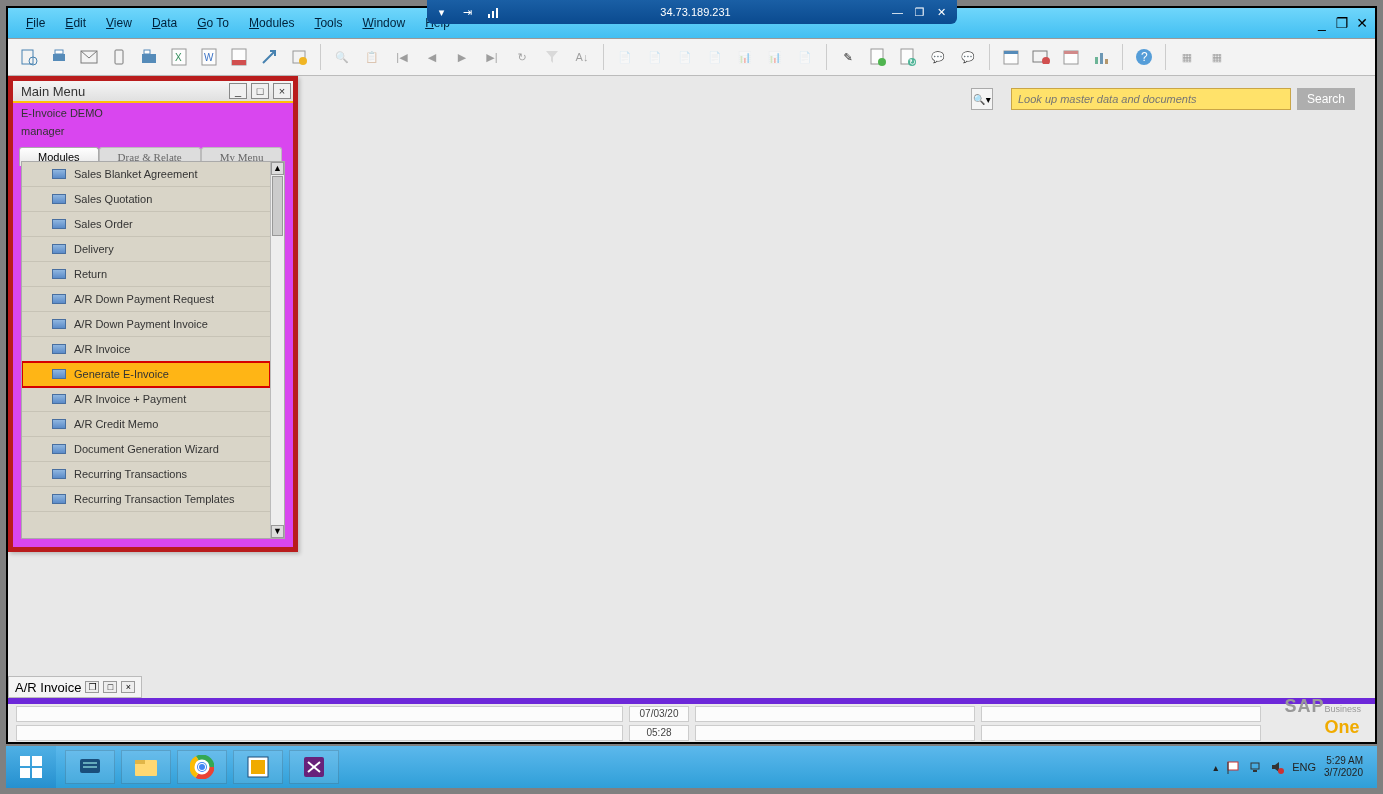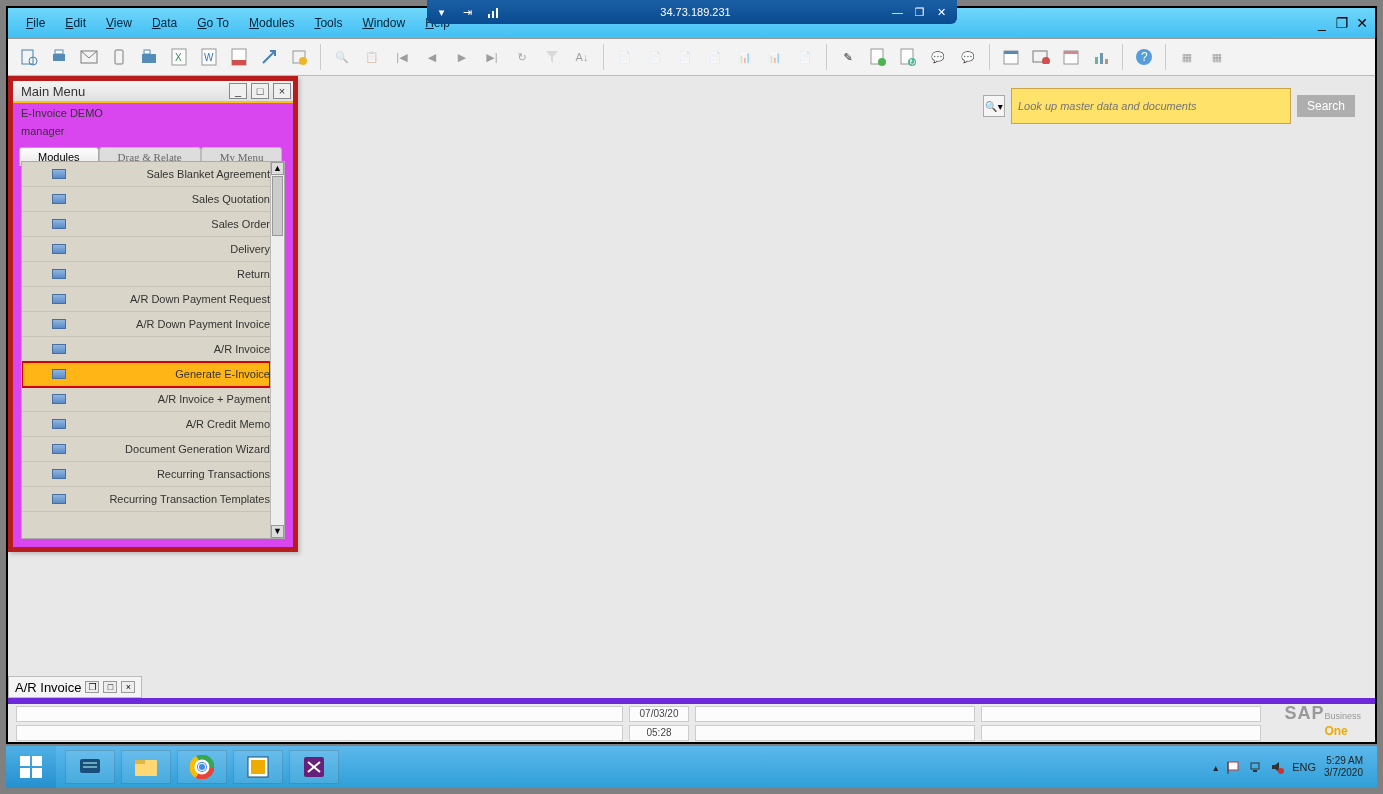--- a/index.html
+++ b/index.html
@@ -26,21 +26,21 @@
 .toolbar .tb-btn { width: 22px; height: 22px; display: inline-flex; align-items:center; justify-content:center; opacity:0.85; }
 .toolbar .tb-btn.disabled { opacity: 0.35; }
 .toolbar .sep { width: 1px; height: 26px; background: #ccc; margin: 0 2px; }
 
 
 .workspace { position: absolute; top: 68px; left: 0; right: 0; bottom: 44px; background: #e8e8e8; }
 
 
 .search-wrap { position: absolute; top: 12px; right: 20px; display: flex; gap: 6px; align-items:center; }
 .search-drop { width: 22px; height: 22px; border: 1px solid #aaa; background: #f5f5f5; display:flex; align-items:center; justify-content:center; font-size:10px;}
-.search-input { width: 280px; height: 36px; border: 1px solid #c9a547; background: #ffe26a; padding: 0 20px 0 6px; font-style: italic; color: #8f7a30; font-size:11px;}
+.search-input { width: 280px; height: 22px; border: 1px solid #c9a547; background: #ffe26a; padding: 0 20px 0 6px; font-style: italic; color: #8f7a30; font-size:11px;margin-left:12px;}
 .search-btn { height: 22px; padding: 0 10px; background: #aeaeae; color: #fff; border: none; font-size:12px;}
 
 
 .mm-window { position: absolute; top: 0; left: 0; width: 290px; height: 476px; background: #d946ef; border: 5px solid #b91c1c; box-shadow: 2px 2px 4px rgba(0,0,0,0.2); }
 .mm-title { height: 22px; background: linear-gradient(#f5f5f5,#e0e0e0); border-bottom: 2px solid #ffc107; display:flex; align-items:center; padding-left:8px; font-size:13px; color:#333;}
 .mm-title .winbtns { margin-left:auto; display:flex;}
 .mm-title .winbtns span { width:18px; height:16px; border:1px solid #888; margin-left:2px; background:#f0f0f0; font-size:11px; text-align:center; line-height:14px; margin-right:2px;}
 .mm-sub { padding: 4px 8px 2px; font-size:11px; color:#333;}
 
 
@@ -51,41 +51,41 @@
 
 .mm-tree { position:absolute; top:80px; left:8px; right:8px; bottom:8px; border:1px solid #aaa; background:#d9d5c8; overflow:hidden;}
 .mm-tree-inner { position:absolute; left:0; right:14px; top:0; bottom:0; overflow:hidden;}
 .mm-tree .scrollbar { position:absolute; right:0; top:0; bottom:0; width:14px; background:#eee; border-left:1px solid #bbb;}
 .mm-tree .scrollbar .thumb { position:absolute; left:1px; right:1px; top:14px; height:60px; background:#ccc; border:1px solid #999;}
 .mm-tree .scrollbar .arrow-up,.mm-tree .scrollbar .arrow-down{position:absolute;left:0;right:0;height:13px;background:#ddd;border:1px solid #999;text-align:center;font-size:9px;line-height:11px;}
 .mm-tree .scrollbar .arrow-up{top:0;} .mm-tree .scrollbar .arrow-down{bottom:0;}
 
 .tree-header { height:24px; background: linear-gradient(#f2efe4,#e2dece); border-bottom:1px solid #bbb; display:flex; align-items:center; padding-left:6px; font-weight:bold; color:#2a3a5a;}
 .tree-header .dia { width:14px; height:14px; background: linear-gradient(135deg,#5fc4f7,#1b77b5); transform: rotate(45deg); margin-right:8px;}
-.tree-item { height:25px; border-bottom:1px solid #c7c3b6; display:flex; align-items:center; padding-left:30px; background:#d9d5c8; color:#333; font-size:11px;justify-content:space-between;}
+.tree-item { height:25px; border-bottom:1px solid #c7c3b6; display:flex; align-items:center; padding-left:30px; background:#d9d5c8; color:#333; font-size:11px;}
 .tree-item .fico { width:14px; height:10px; background: linear-gradient(#8fb6e0,#5b8bc8); border:1px solid #486fa0; margin-right:8px;}
 .tree-item.selected { background:#ffb515; outline:2px solid #d50000; outline-offset:-1px;}
 
 
 .sec-tab { position:absolute; bottom:0; left:0; height:22px; padding:0 6px; background:#f4f4f4; border:1px solid #bbb; display:flex; align-items:center; font-size:13px; gap:4px;}
 .sec-tab .mini { width:14px; height:12px; border:1px solid #999; font-size:9px; text-align:center; line-height:10px; background:#eee;}
 
 
 .statusbar { position: absolute; left:0; right:0; bottom:0; height:44px; background: #eaeaea; border-top:6px solid #6d28d9; display:flex; flex-direction:column;}
 .status-row { flex:1; display:flex; align-items:center; gap:6px; padding:0 8px;}
 .status-box { border:1px solid #ccc; background:#fcfcfc; height:16px; padding:0 6px; font-size:10px; color:#444; display:flex; align-items:center;}
 .status-box.wide { flex:1;}
 .status-box.mid { width:60px; justify-content:center;}
 .status-box.med { width:280px;}
 
 
 .sap-logo { position:absolute; right:14px; bottom:4px; font-family: Arial; }
 .sap-logo .s { font-size:18px; font-weight:bold; letter-spacing:1px; color:#999;}
 .sap-logo .bo { font-size:9px; color:#999;}
-.sap-logo .one { font-size:12px; color:#f0ab00; font-weight:bold;}
+.sap-logo .one { font-size:18px; color:#f0ab00; font-weight:bold;}
 
 
 .taskbar { position:absolute; left:6px; right:6px; bottom:6px; height:42px; background: linear-gradient(#5cb8ec,#2f9fd8); display:flex; align-items:center;}
 .taskbar .tb-item { height:34px; width:50px; margin:0 3px; display:flex; align-items:center; justify-content:center; border:1px solid rgba(0,0,0,0.15); background:rgba(255,255,255,0.1);}
 .taskbar .start { width:50px; height:42px; background: linear-gradient(#4fb0e5,#2590cf); display:flex; align-items:center; justify-content:center; margin-right:6px;}
 .taskbar .tray { margin-left:auto; display:flex; align-items:center; gap:8px; padding-right:8px; color:#222; font-size:10px;}
 .taskbar .tray .tr-ico { width:14px; height:14px; display:inline-block;}
 .taskbar .clock { text-align:right; color:#222; font-size:10px; padding-right:6px; line-height:12px;}
 
 svg { display:block; }

